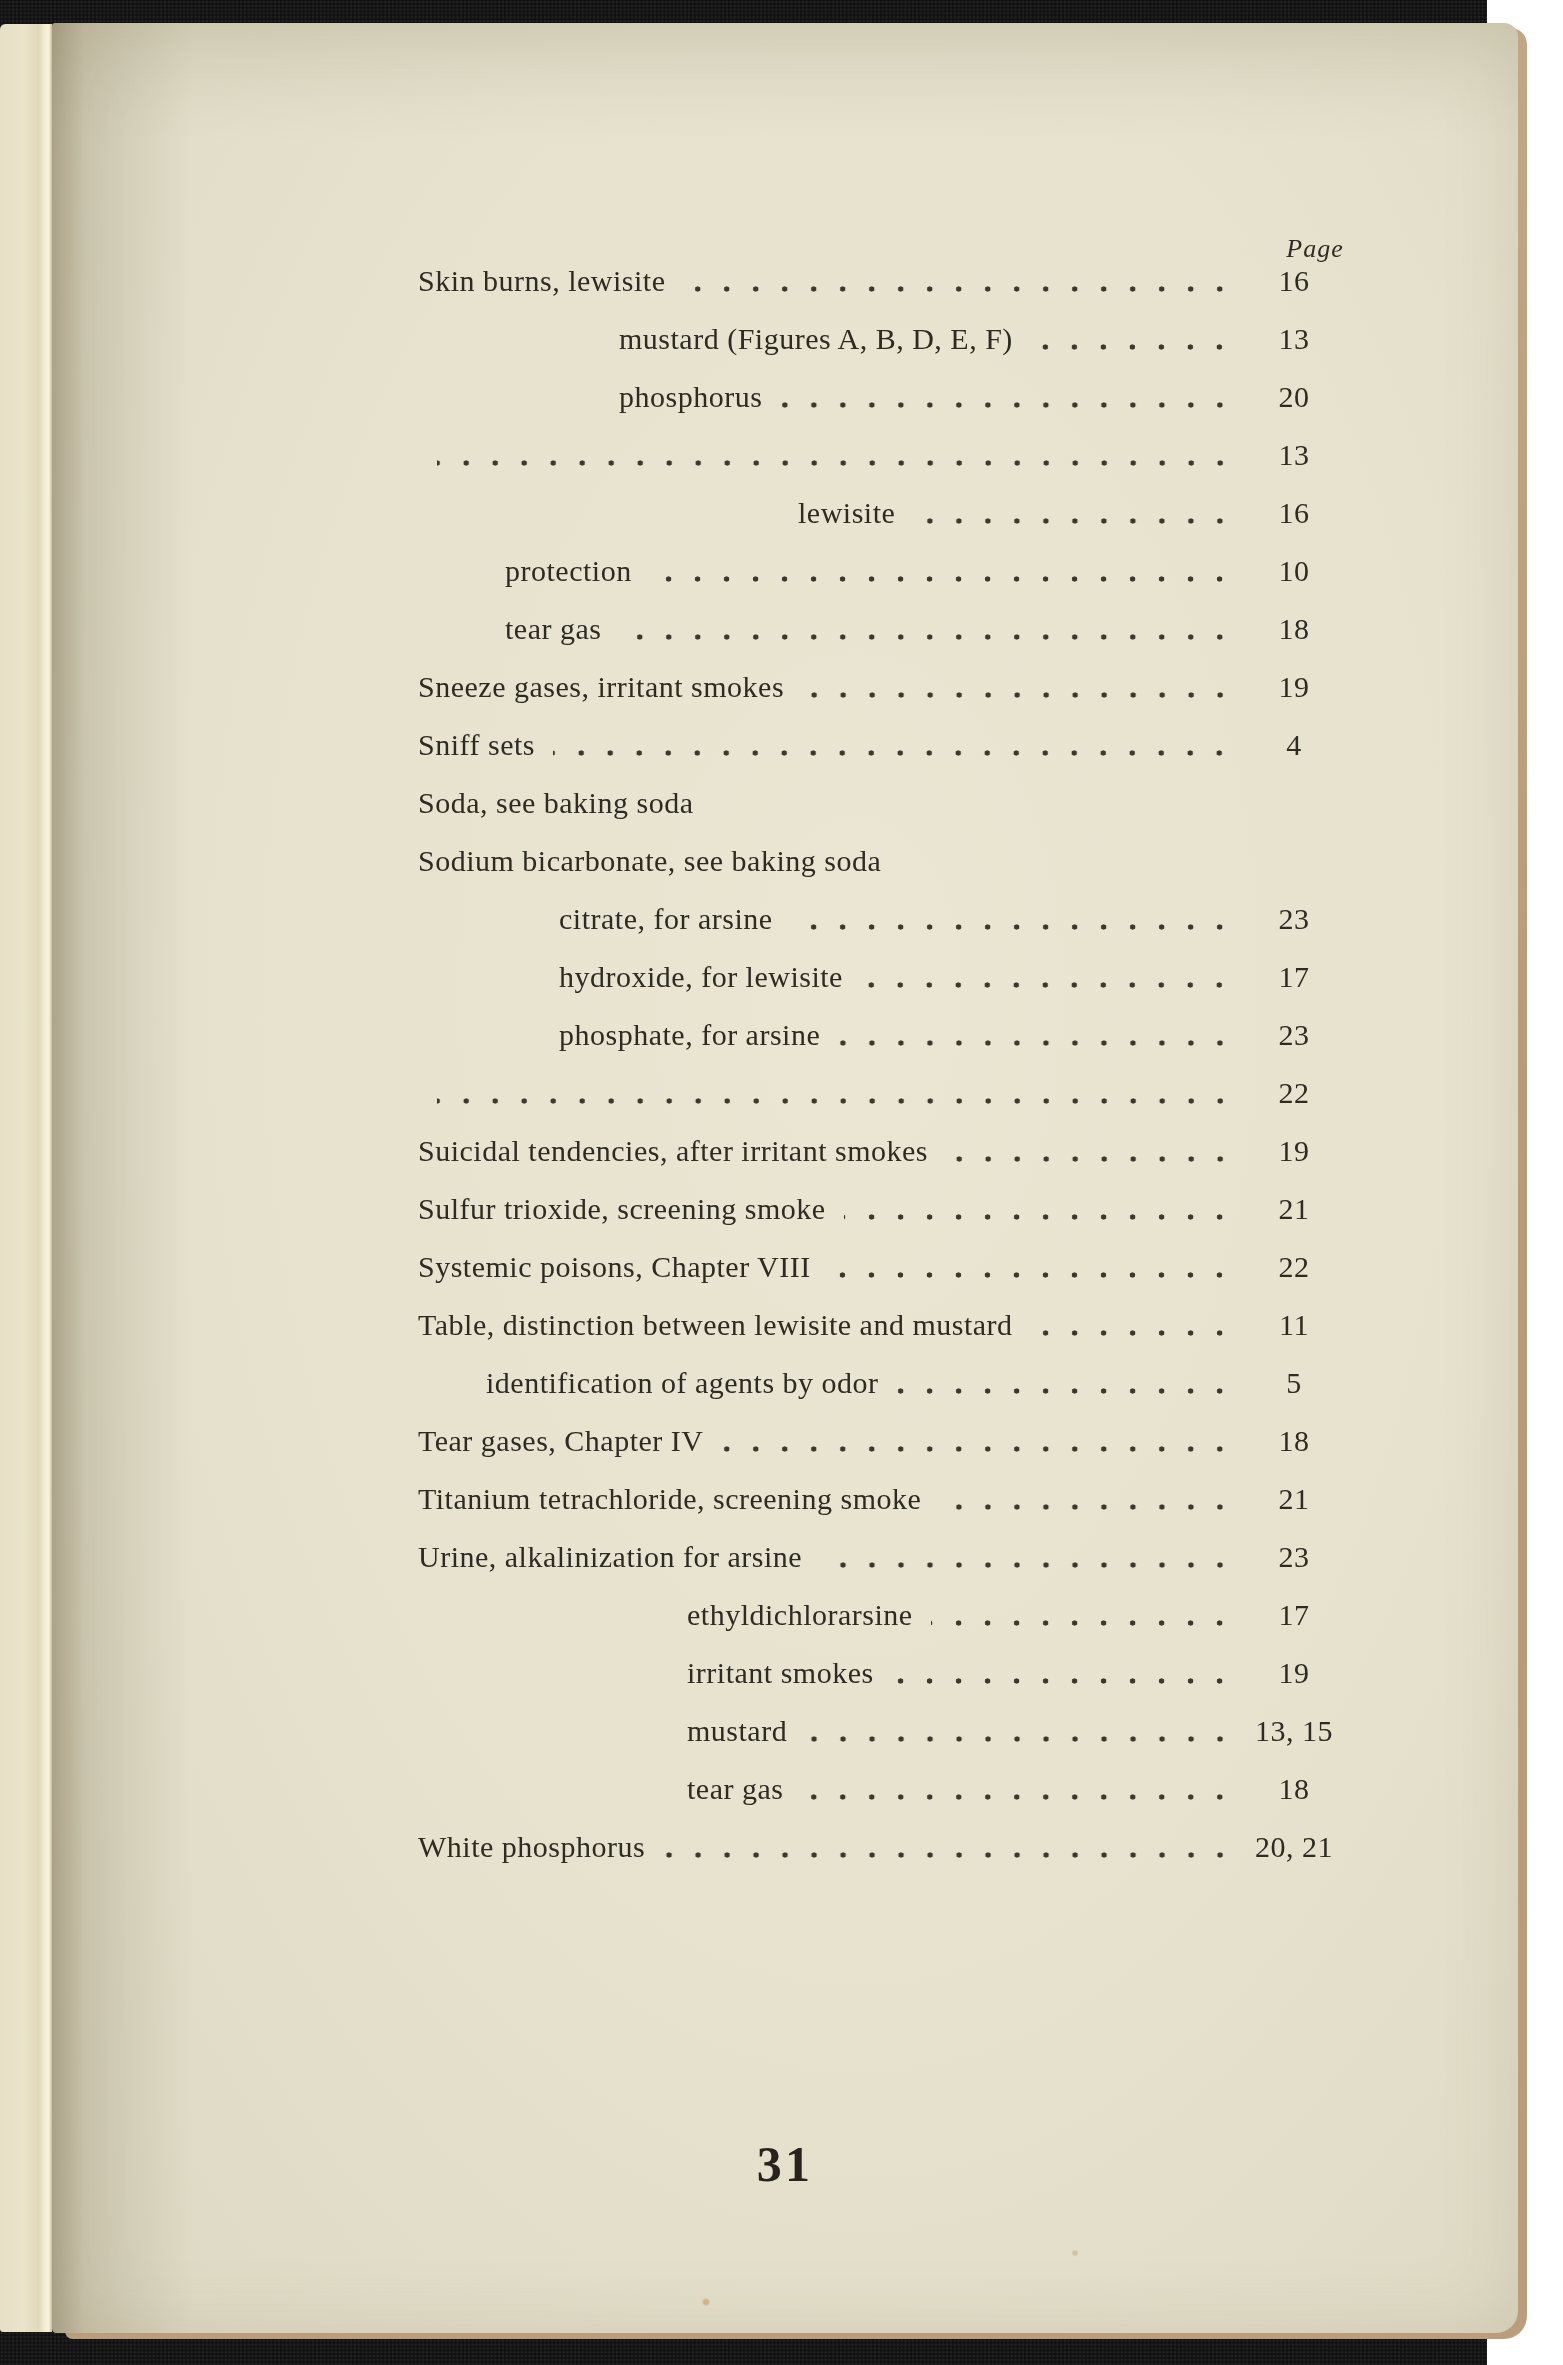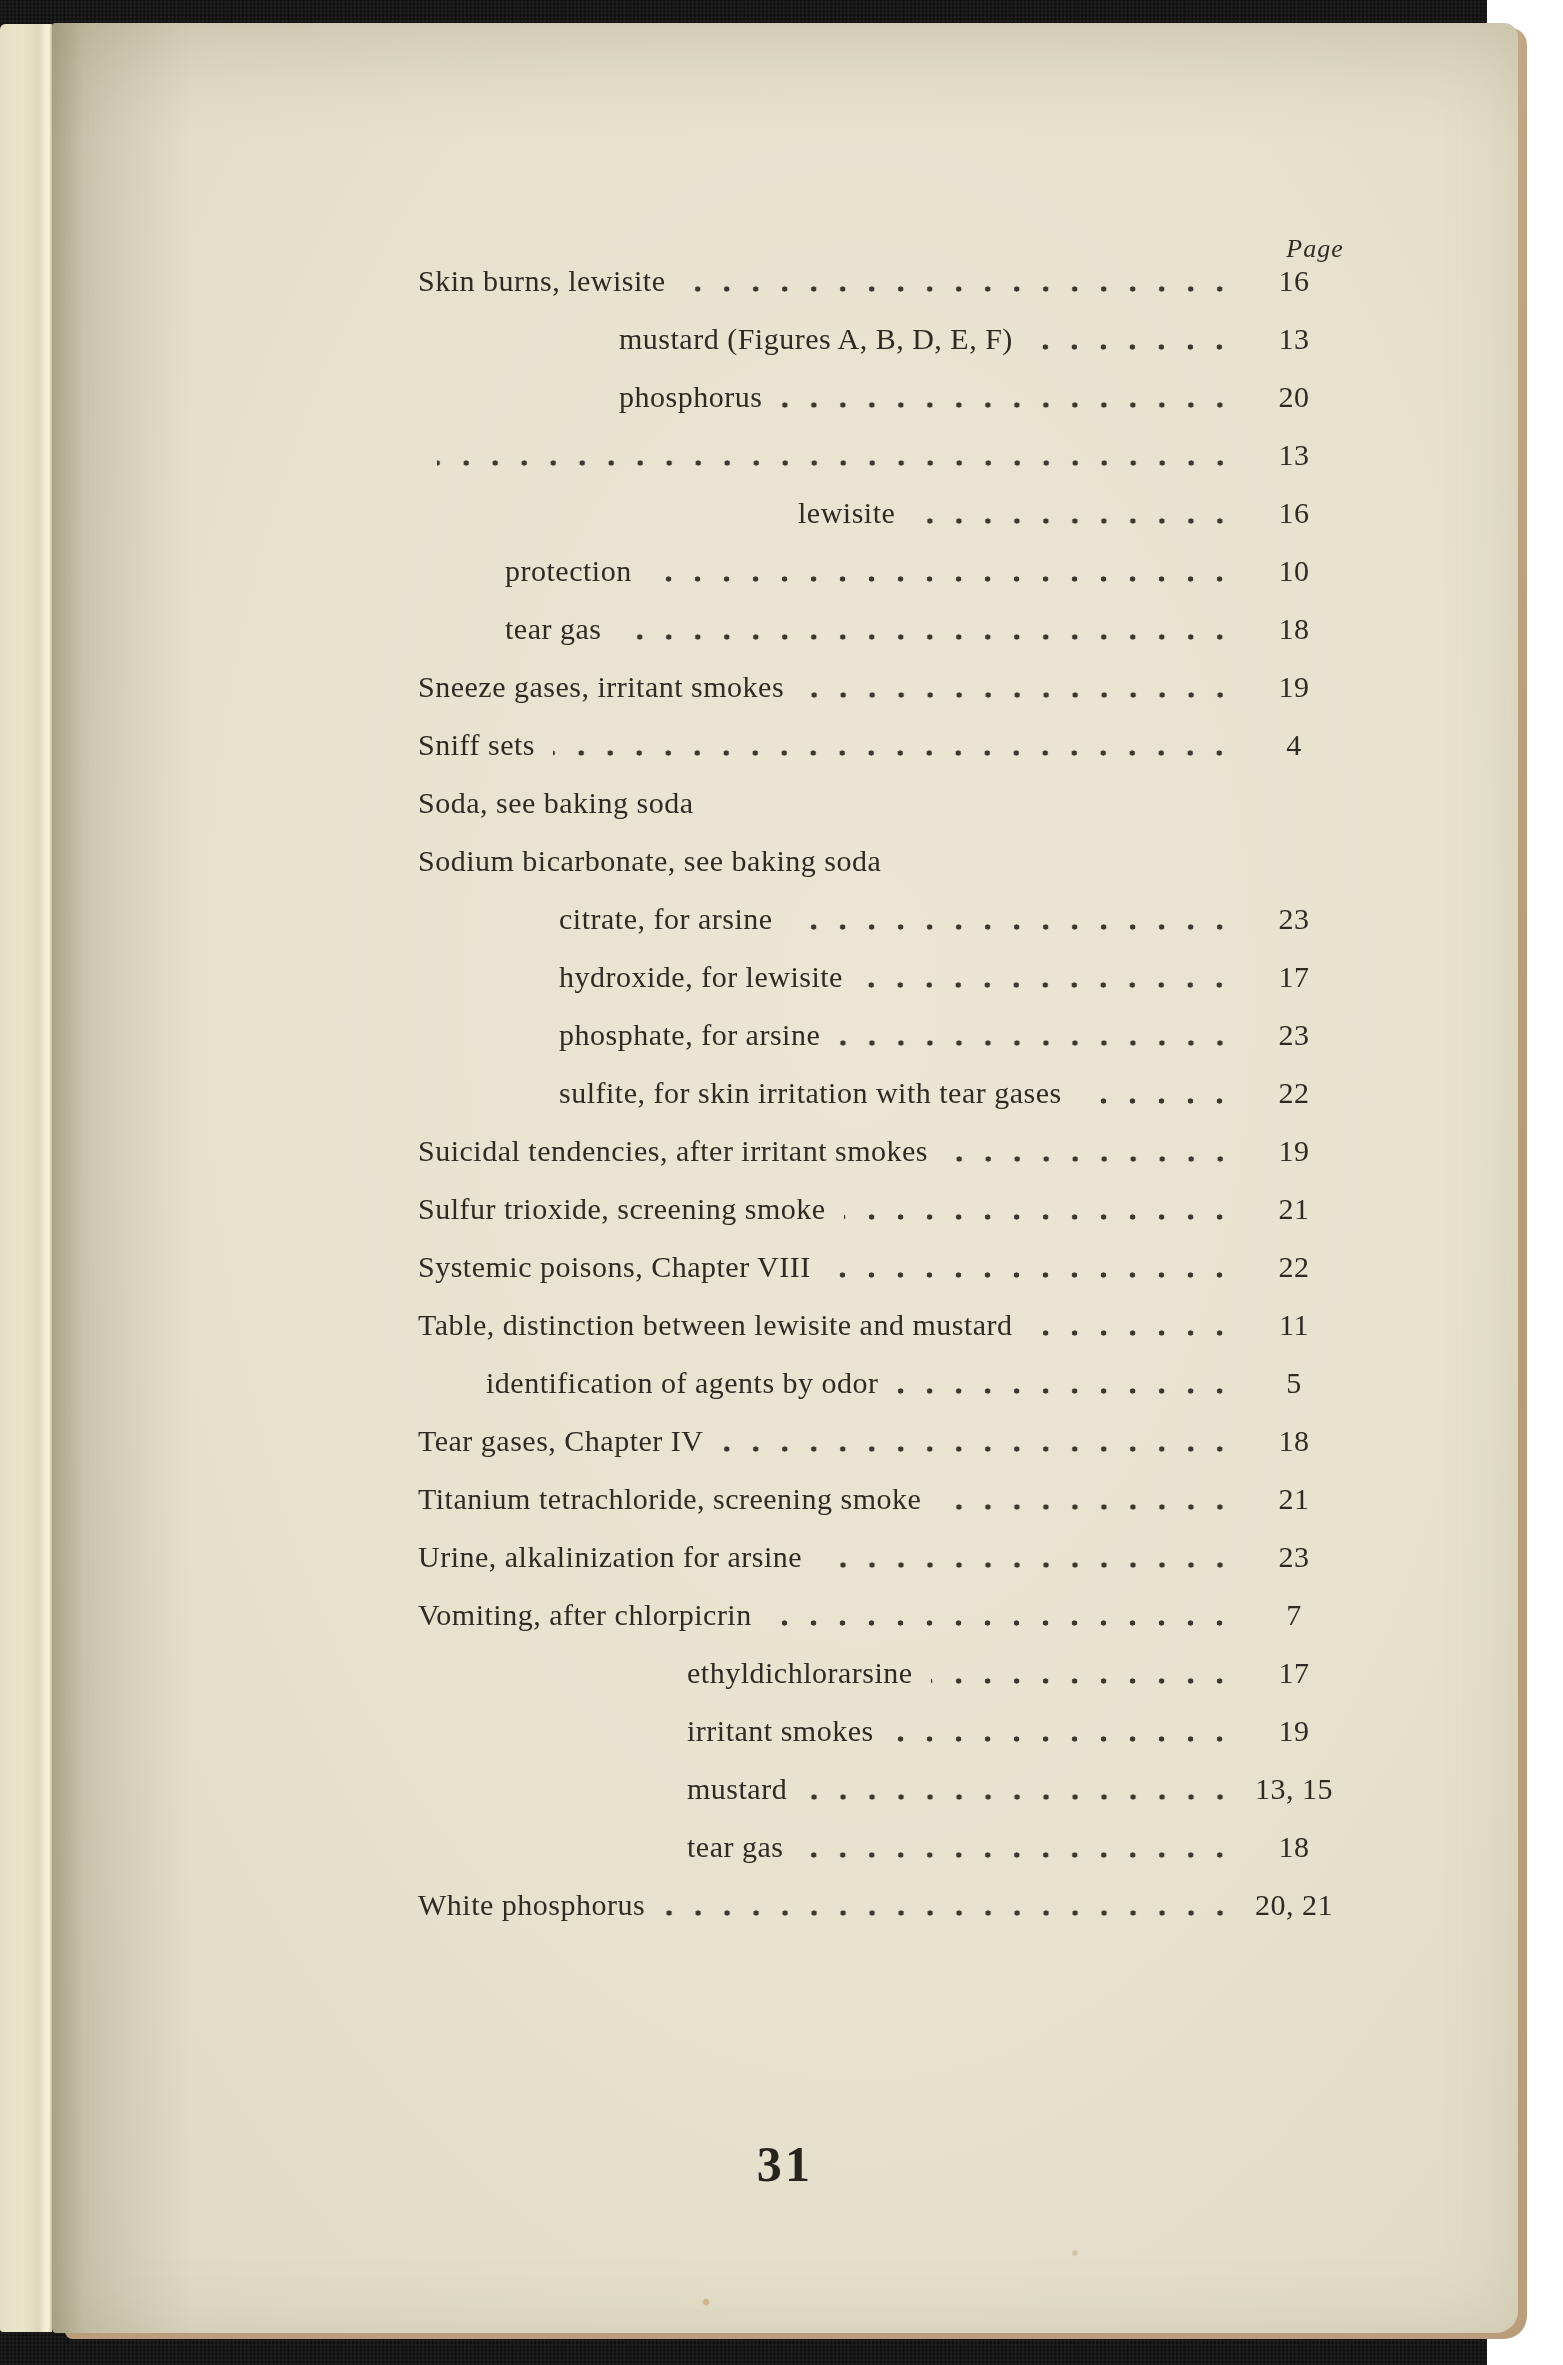--- a/index.html
+++ b/index.html
@@ -170,21 +170,20 @@
     <span class="num">17</span>
   </div>
 
   <div class="row lvl3">
     <span class="label">phosphate, for arsine</span>
     <span class="leader"></span>
     <span class="num">23</span>
   </div>
 
   <div class="row lvl3">
-    <span class="label">sulfite, for skin irritation with tear gases</span>
     <span class="leader"></span>
     <span class="num">22</span>
   </div>
 
   <div class="row lvl0">
     <span class="label">Suicidal tendencies, after irritant smokes</span>
     <span class="leader"></span>
     <span class="num">19</span>
   </div>
 
@@ -223,25 +222,20 @@
     <span class="leader"></span>
     <span class="num">21</span>
   </div>
 
   <div class="row lvl0">
     <span class="label">Urine, alkalinization for arsine</span>
     <span class="leader"></span>
     <span class="num">23</span>
   </div>
 
-  <div class="row lvl0">
-    <span class="label">Vomiting, after chlorpicrin</span>
-    <span class="leader"></span>
-    <span class="num">7</span>
-  </div>
 
   <div class="row lvl5">
     <span class="label">ethyldichlorarsine</span>
     <span class="leader"></span>
     <span class="num">17</span>
   </div>
 
   <div class="row lvl5">
     <span class="label">irritant smokes</span>
     <span class="leader"></span>

